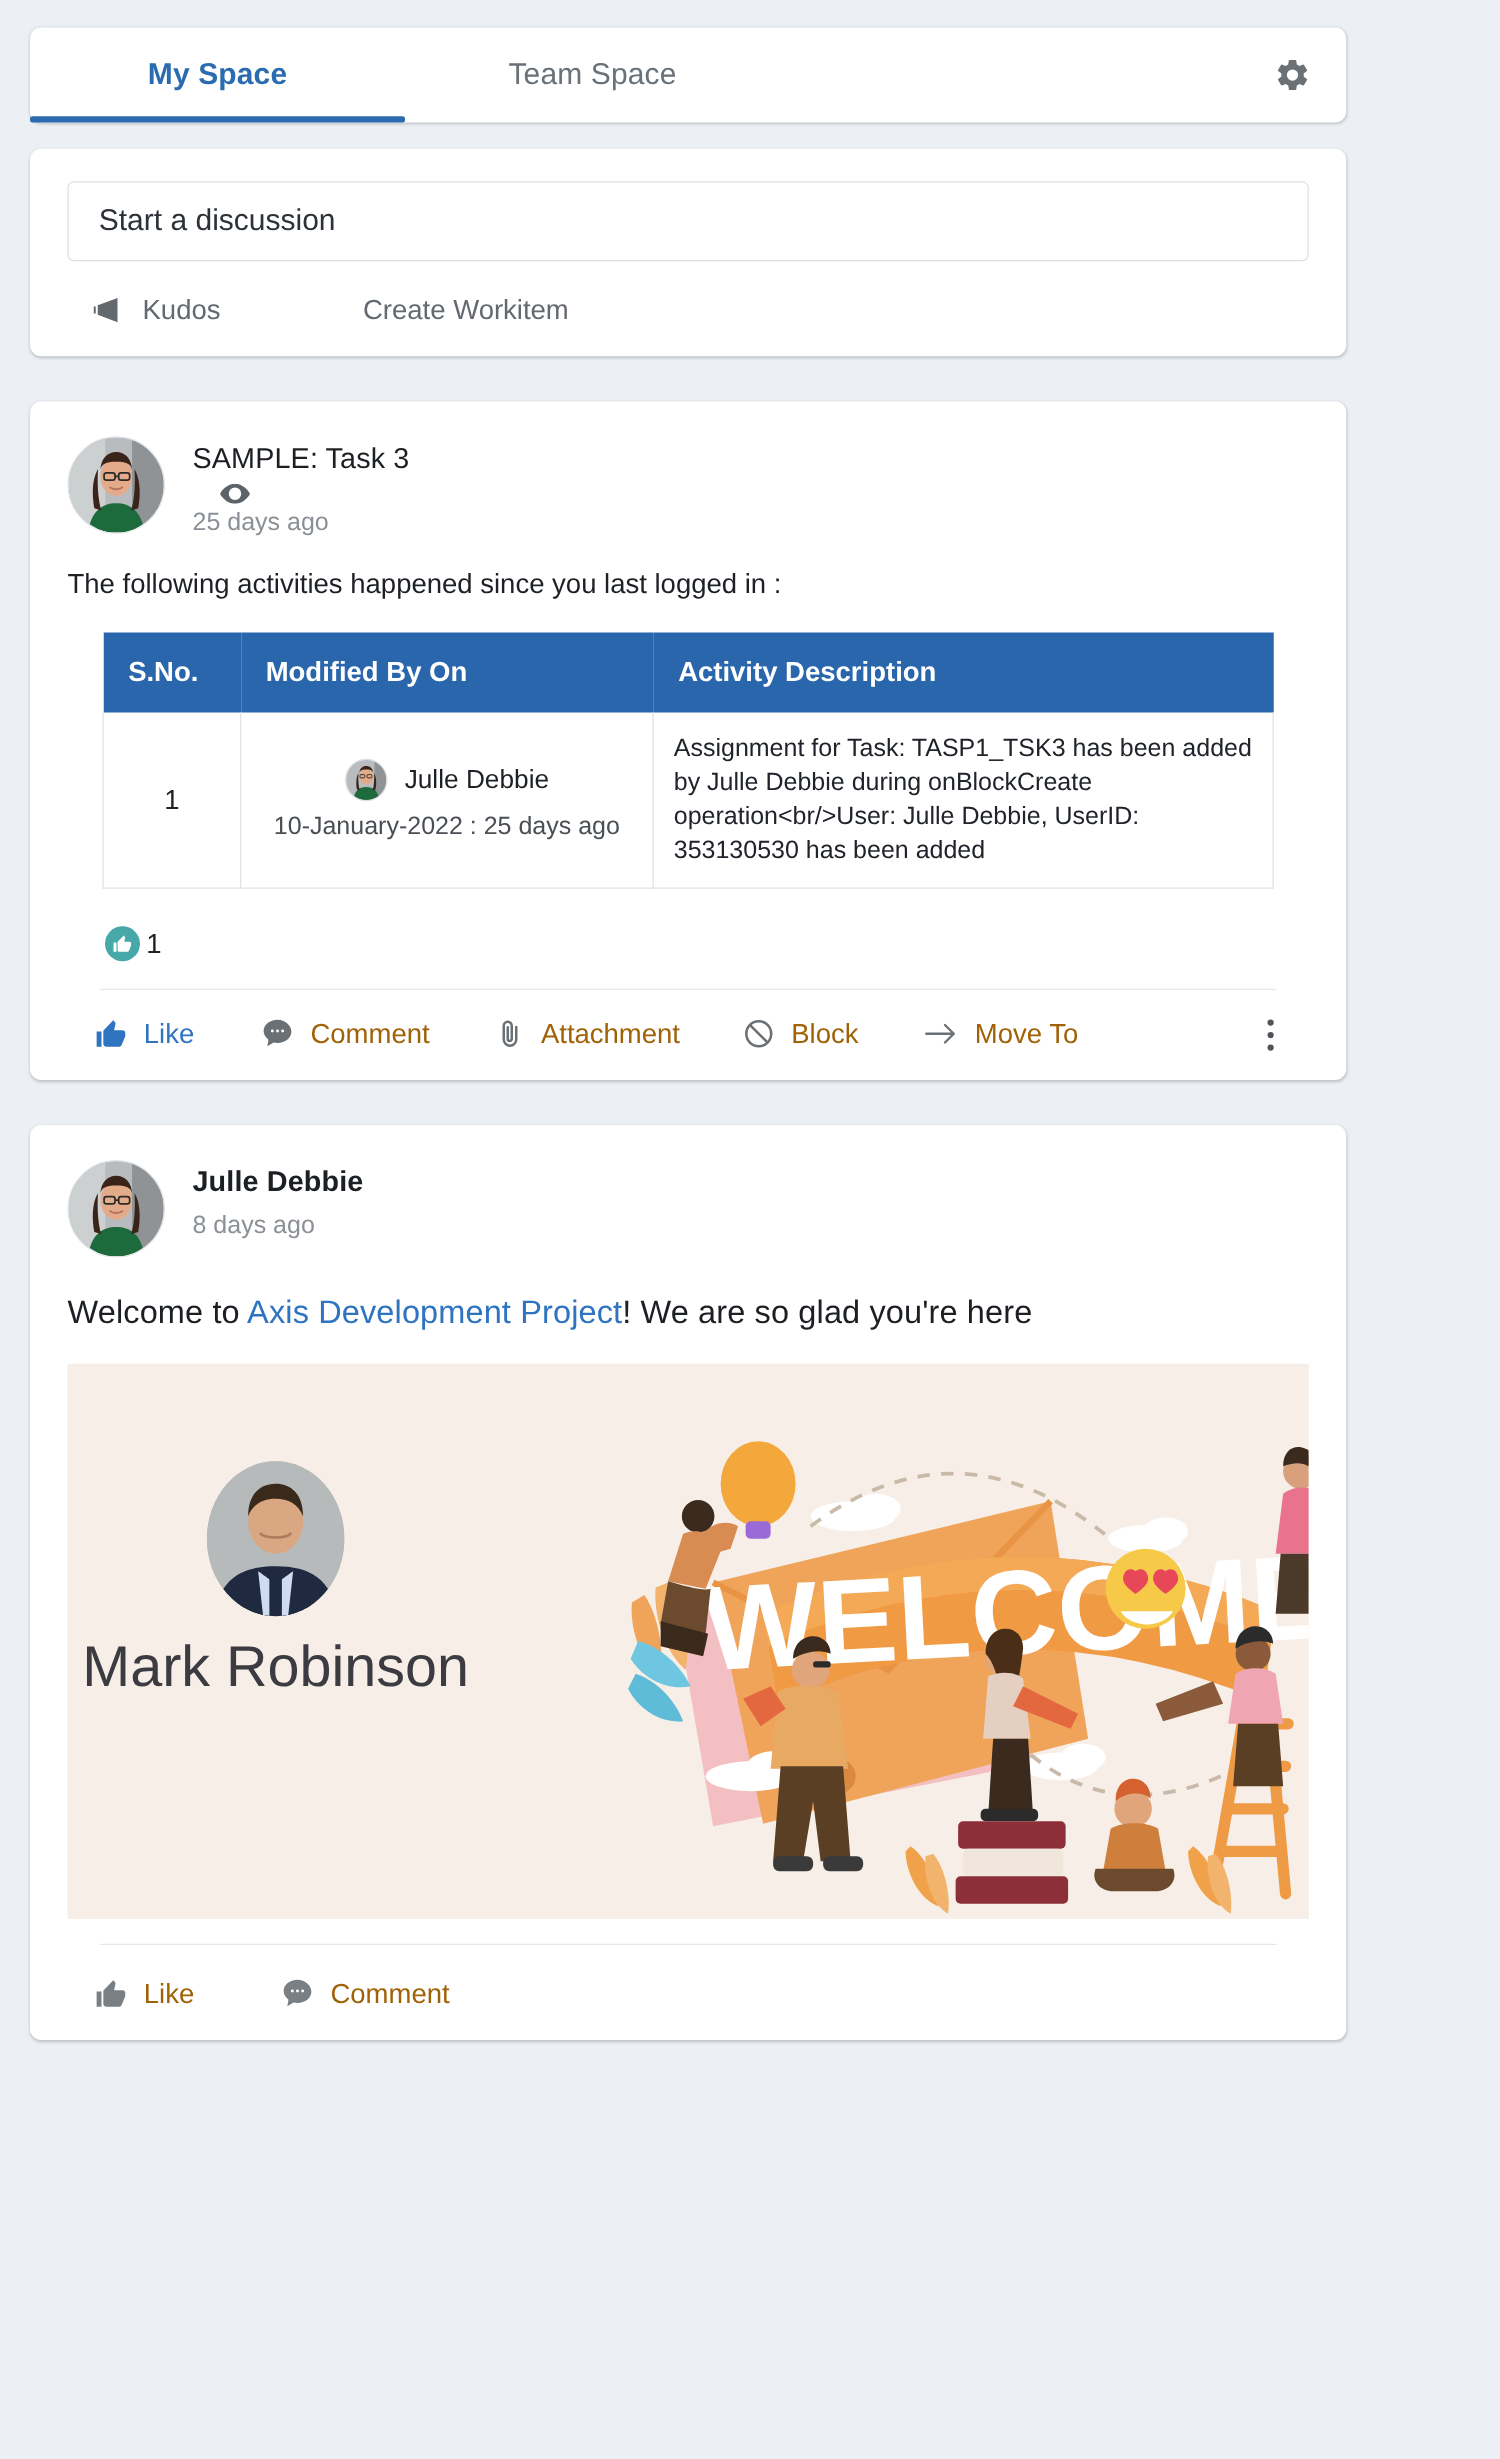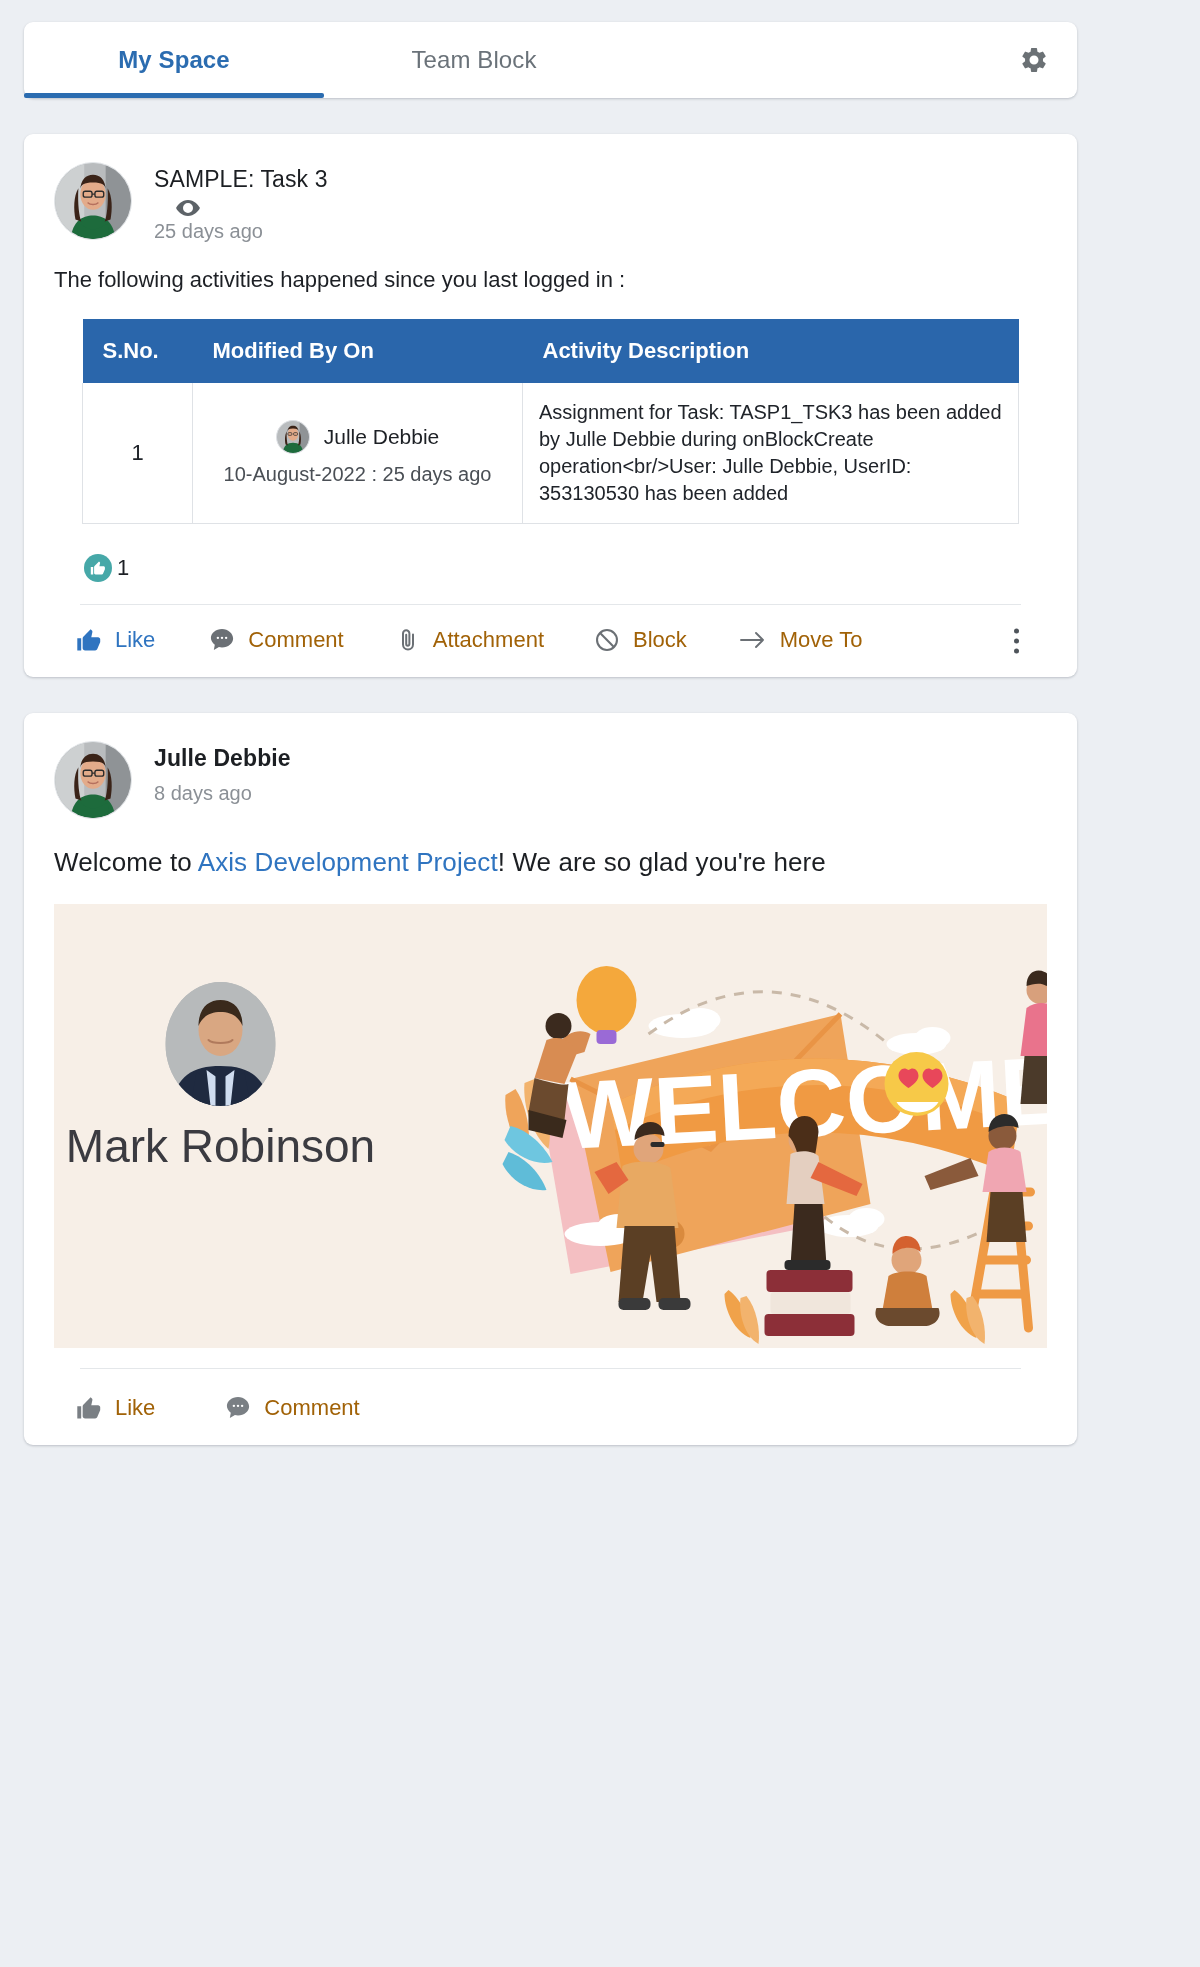--- a/index.html
+++ b/index.html
@@ -208,32 +208,48 @@
 </head>
 <body>
 
 <div class="page">
 
   <div class="card tabbar">
     <div class="tab tab-my">
       <span>My Space</span>
     </div>
     <div class="tab tab-team">
-      <span>Team Block</span>
+      <span>Team Space</span>
     </div>
     <div class="tabbar-spacer"></div>
     <div class="gear-btn">
       <span>
         <svg viewBox="0 0 24 24">
             <path d="M19.14 12.94a7.07 7.07 0 0 0 .06-.94 7.07 7.07 0 0 0-.06-.94l2.03-1.58a.48.48 0 0 0 .12-.61l-1.92-3.32a.48.48 0 0 0-.59-.22l-2.39.96a7.03 7.03 0 0 0-1.62-.94l-.36-2.54a.48.48 0 0 0-.48-.41h-3.84a.48.48 0 0 0-.48.41l-.36 2.54c-.59.24-1.13.56-1.62.94l-2.39-.96a.48.48 0 0 0-.59.22L2.74 8.87a.48.48 0 0 0 .12.61l2.03 1.58a7.07 7.07 0 0 0 0 1.88l-2.03 1.58a.48.48 0 0 0-.12.61l1.92 3.32c.12.22.37.3.59.22l2.39-.96c.5.38 1.03.7 1.62.94l.36 2.54c.04.24.24.41.48.41h3.84c.24 0 .44-.17.48-.41l.36-2.54c.59-.24 1.13-.56 1.62-.94l2.39.96c.22.08.47 0 .59-.22l1.92-3.32a.48.48 0 0 0-.12-.61l-2.03-1.58zM12 15.6A3.6 3.6 0 1 1 15.6 12 3.6 3.6 0 0 1 12 15.6z"></path>
           </svg>
       </span>
     </div>
   </div>
 
+  <div class="card composer">
+    <input class="discussion-input" type="text" placeholder="Start a discussion" style="">
+    <div class="composer-actions">
+      <div class="composer-action kudos">
+        <span>
+          <svg class="megaphone" viewBox="0 0 26 22">
+            <path d="M1 8.2h1.6v5.6H1zM4.2 7.2 20 1.3v19.4L4.2 14.8z"></path>
+          </svg>
+        </span>
+        <span>Kudos</span>
+      </div>
+      <div class="composer-action">
+        <span>Create Workitem</span>
+      </div>
+    </div>
+  </div>
 
   <div class="card post">
     <div class="post-head">
       <div class="avatar">
         <svg viewBox="0 0 78 78">
           <defs>
               <clipPath id="cA">
                 <circle cx="39" cy="39" r="39"></circle>
               </clipPath>
             </defs>
@@ -296,21 +312,21 @@
                     <ellipse cx="17" cy="14" rx="5.6" ry="7" fill="#e3ab8a"></ellipse>
                     <path d="M11 12c0-5 3-7 6-7s6 2 6 7c0-3-2-4-6-4s-6 1-6 4z" fill="#3a2318"></path>
                     <path d="M10.4 11c-.5 7 .4 13 1.3 15l-2.6-.9c-.9-4.3-.9-10.4 1.3-14.1zM23.6 11c.5 7-.4 13-1.3 15l2.6-.9c.9-4.3.9-10.4-1.3-14.1z" fill="#3a2318"></path>
                     <rect x="11.6" y="12.4" width="4.2" height="2.8" rx="1" fill="none" stroke="#2b2b2b" stroke-width=".8"></rect>
                     <rect x="17.6" y="12.4" width="4.2" height="2.8" rx="1" fill="none" stroke="#2b2b2b" stroke-width=".8"></rect>
                   </g>
                 </svg>
               </span>
               <span class="mini-name">Julle Debbie</span>
             </div>
-            <div class="mini-date">10-August-2022 : 25 days ago</div>
+            <div class="mini-date">10-January-2022 : 25 days ago</div>
           </td>
           <td class="c3">Assignment for Task: TASP1_TSK3 has been added by Julle Debbie during onBlockCreate operation&lt;br/&gt;User: Julle Debbie, UserID: 353130530 has been added</td>
         </tr>
       </tbody>
     </table>
 
     <div class="reactions">
       <span class="like-badge">
         <svg viewBox="0 0 16 16">
             <path d="M5.6 14.4h6.2c.6 0 1.1-.4 1.3-.9l1.7-4a1.4 1.4 0 0 0 .1-.5V7.6c0-.7-.6-1.3-1.3-1.3H9.4l.7-3.2v-.2c0-.3-.1-.5-.3-.7L9 1.4 4.5 6a1.3 1.3 0 0 0-.4.9v6.2c0 .7.6 1.3 1.5 1.3zM.8 6.9h2.4v7.5H.8z"></path>

